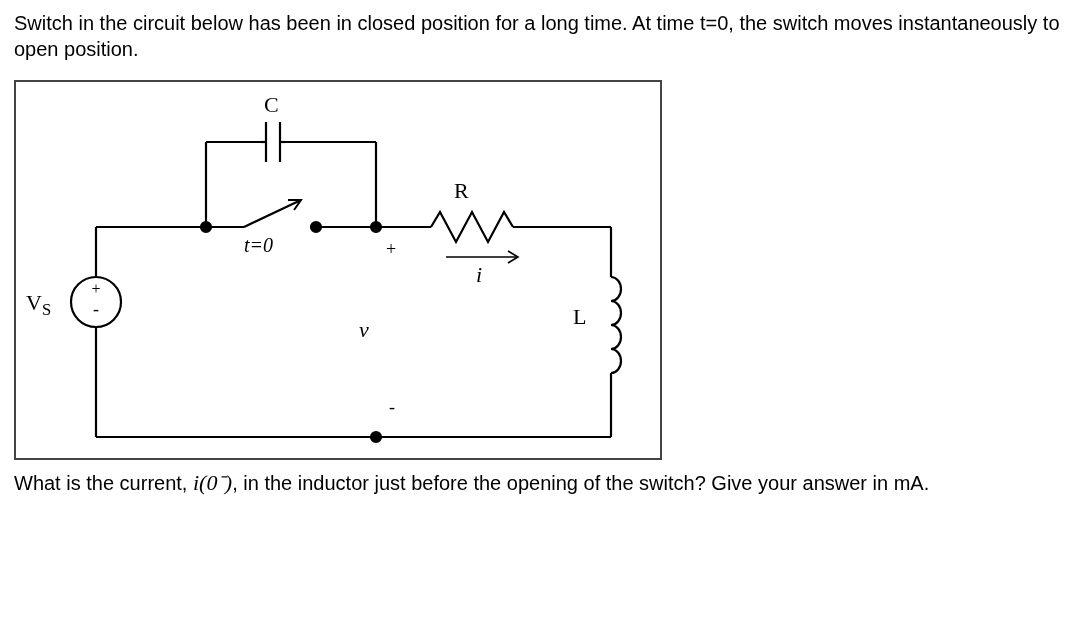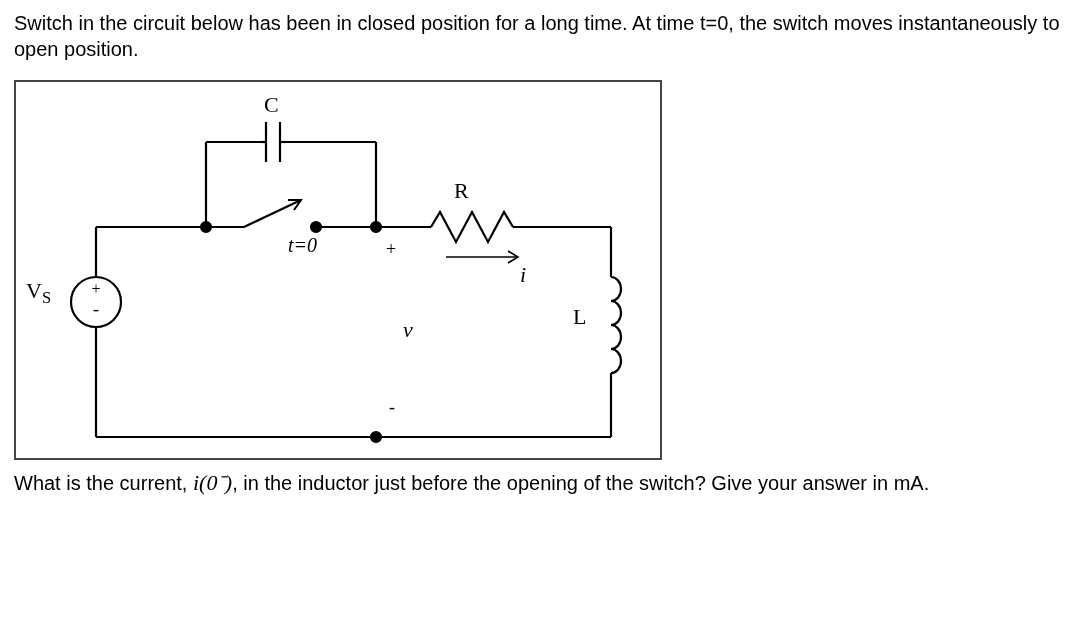--- a/index.html
+++ b/index.html
@@ -22,21 +22,21 @@
       width: 648px;
       height: 380px;
       position: relative;
       background: #fff;
     }
     .lbl {
       position: absolute;
       font-family: 'Times New Roman', serif;
       font-size: 22px;
     }
-    .italic { font-style: italic; margin-left: 44px; }
+    .italic { font-style: italic; }
     .question { line-height: 1.35; }
     svg { display: block; }
   </style>
 </head>
 <body>
 
 <div class="problem-text">
   <p>Switch in the circuit below has been in closed position for a long time. At time t=0, the switch moves instantaneously to open position.</p>
 </div>
 
@@ -92,21 +92,21 @@
 
         <line x1="80" y1="355" x2="595" y2="355"></line>
 
         <circle cx="360" cy="355" r="5" fill="#000"></circle>
       </g>
     </svg>
 
     <div class="lbl" style="left:248px; top:10px;">C</div>
     <div class="lbl" style="left:438px; top:96px;">R</div>
     <div class="lbl" style="left:557px; top:222px;">L</div>
-    <div class="lbl" style="left:10px; top:196px;"><span>V</span><sub>S</sub></div>
+    <div class="lbl" style="left:10px; top:208px;"><span>V</span><sub>S</sub></div>
     <div class="lbl italic" style="left:228px; top:152px; font-size:20px;">t=0</div>
     <div class="lbl" style="left:370px; top:157px; font-size:18px;">+</div>
     <div class="lbl italic" style="left:343px; top:235px;">v</div>
     <div class="lbl" style="left:373px; top:315px; font-size:18px;">-</div>
     <div class="lbl italic" style="left:460px; top:180px;">i</div>
   </div>
 </div>
 
 <div class="question">
   <span>What is the current, </span><span style="font-family:'Times New Roman',serif; font-style:italic; font-size:22px;">i(0⁻)</span><span>, in the inductor just before the opening of the switch? Give your answer in mA.</span>

